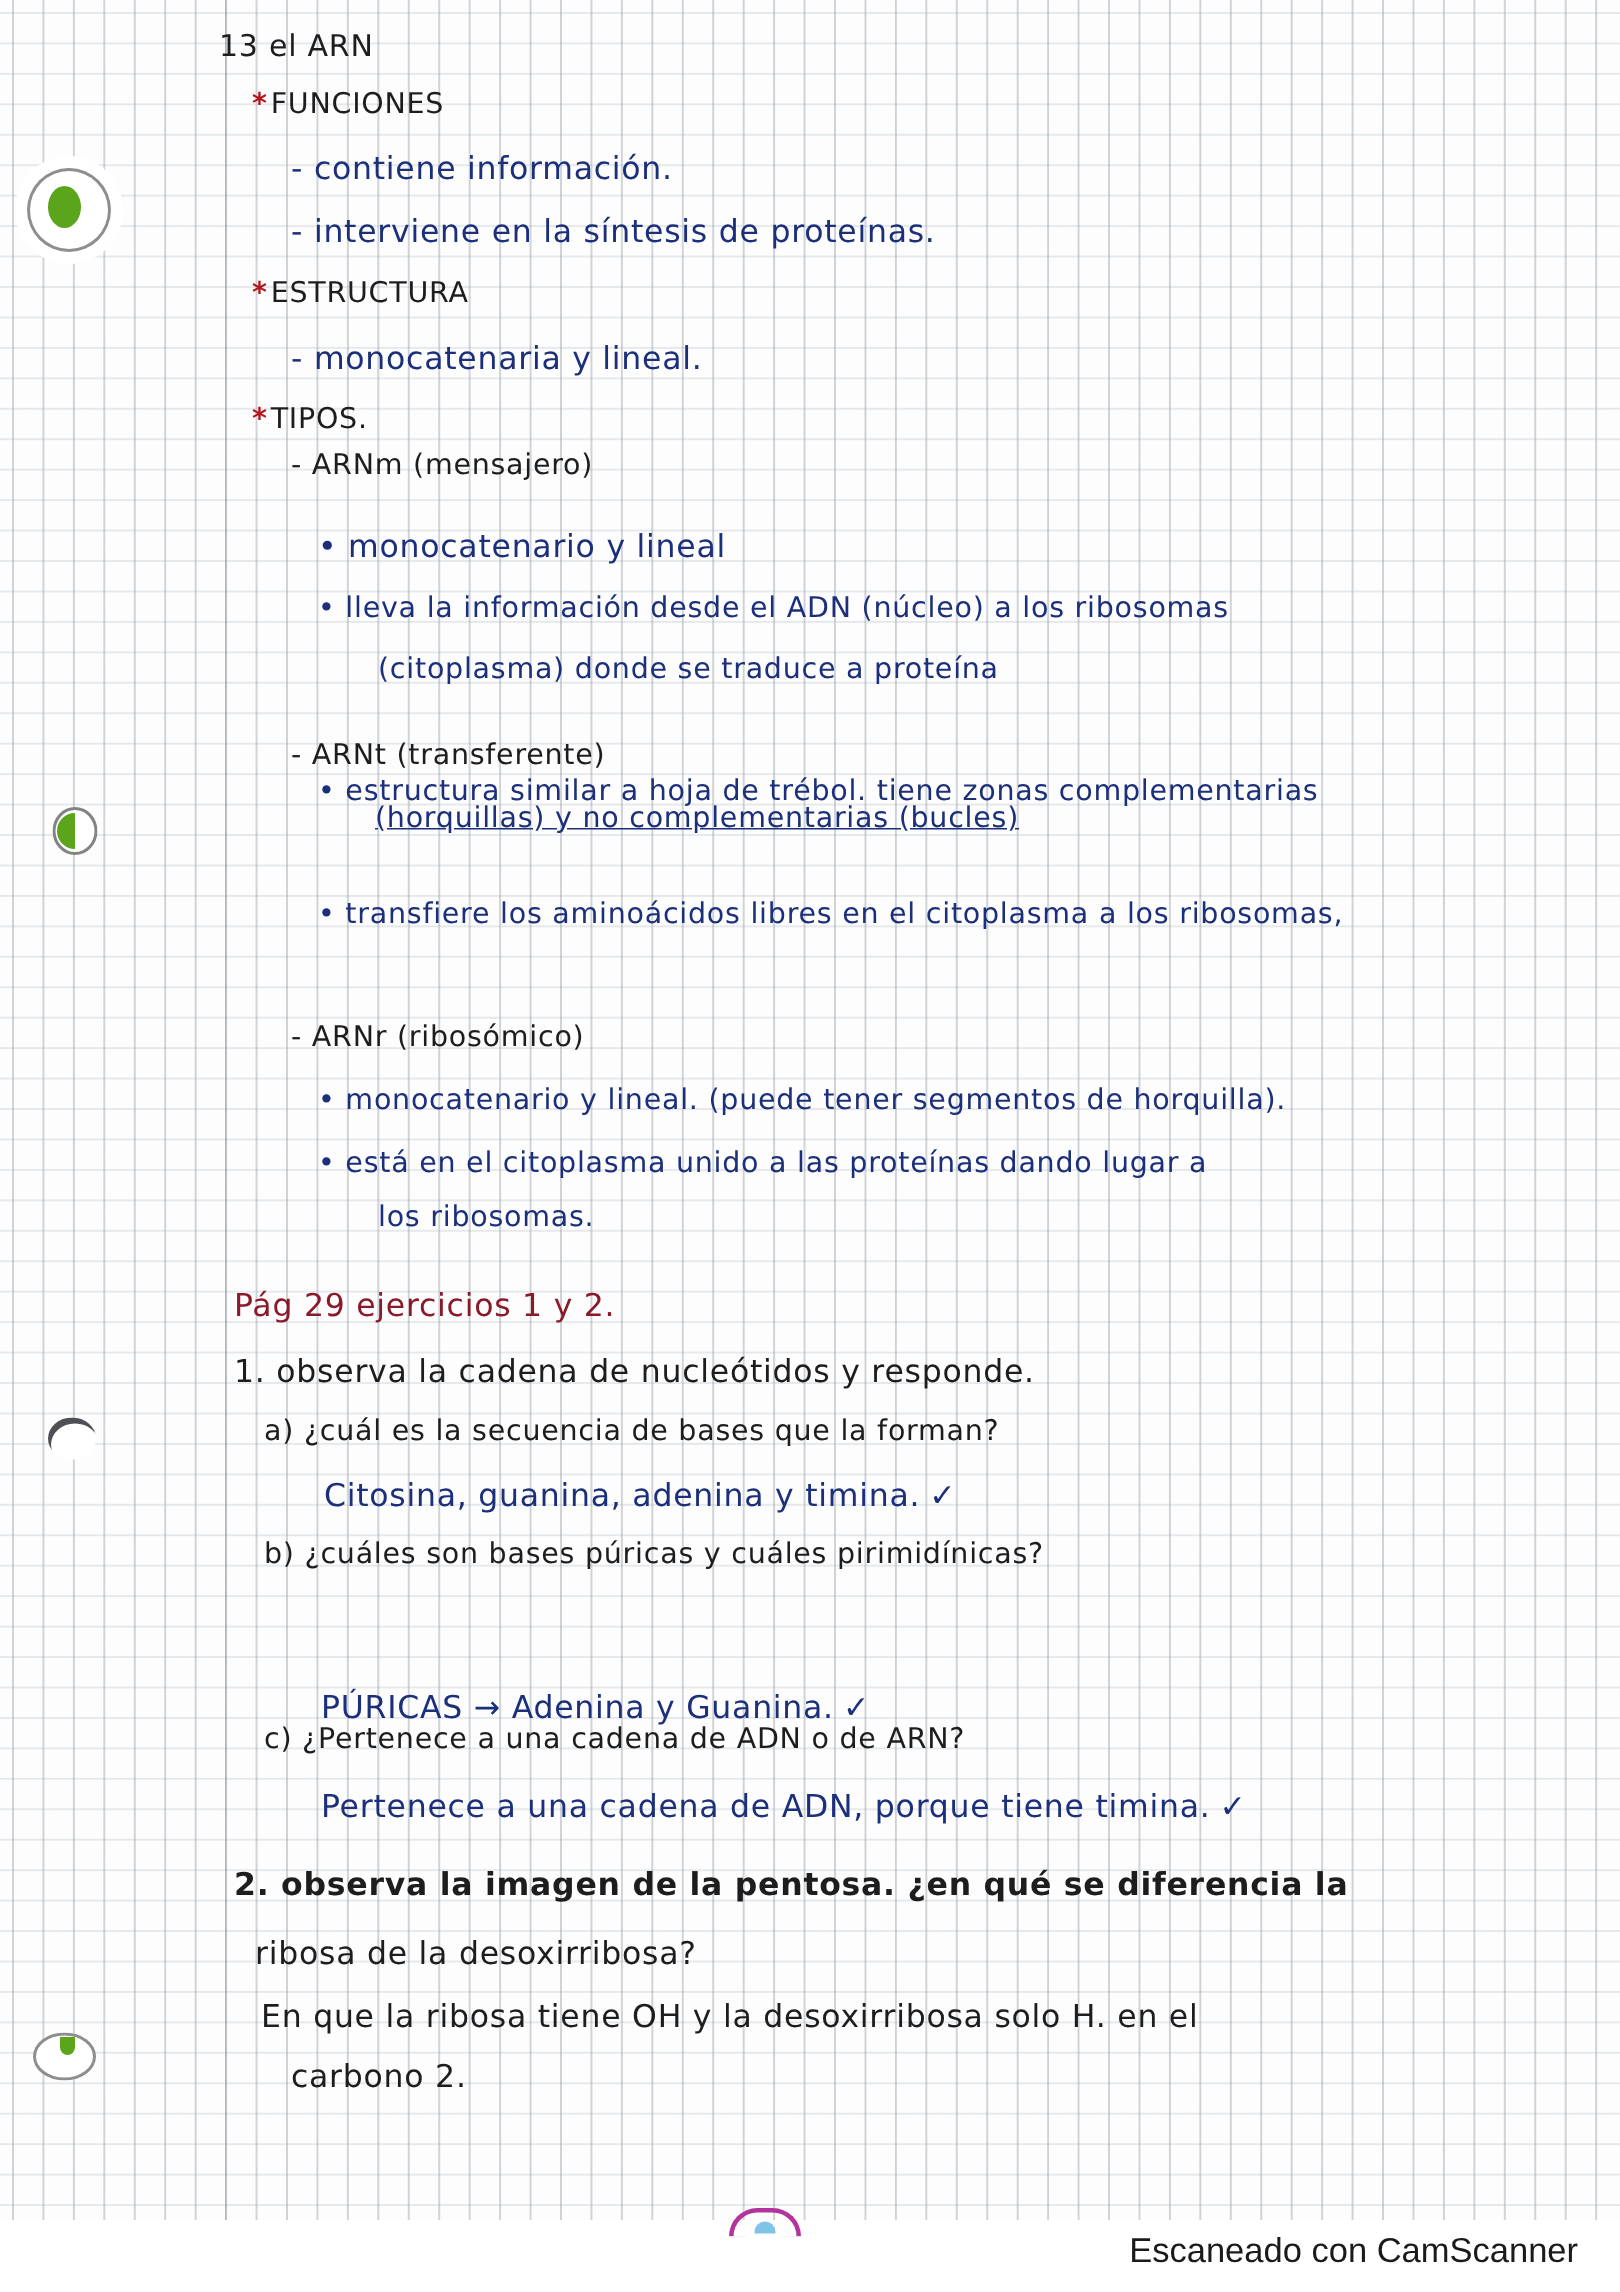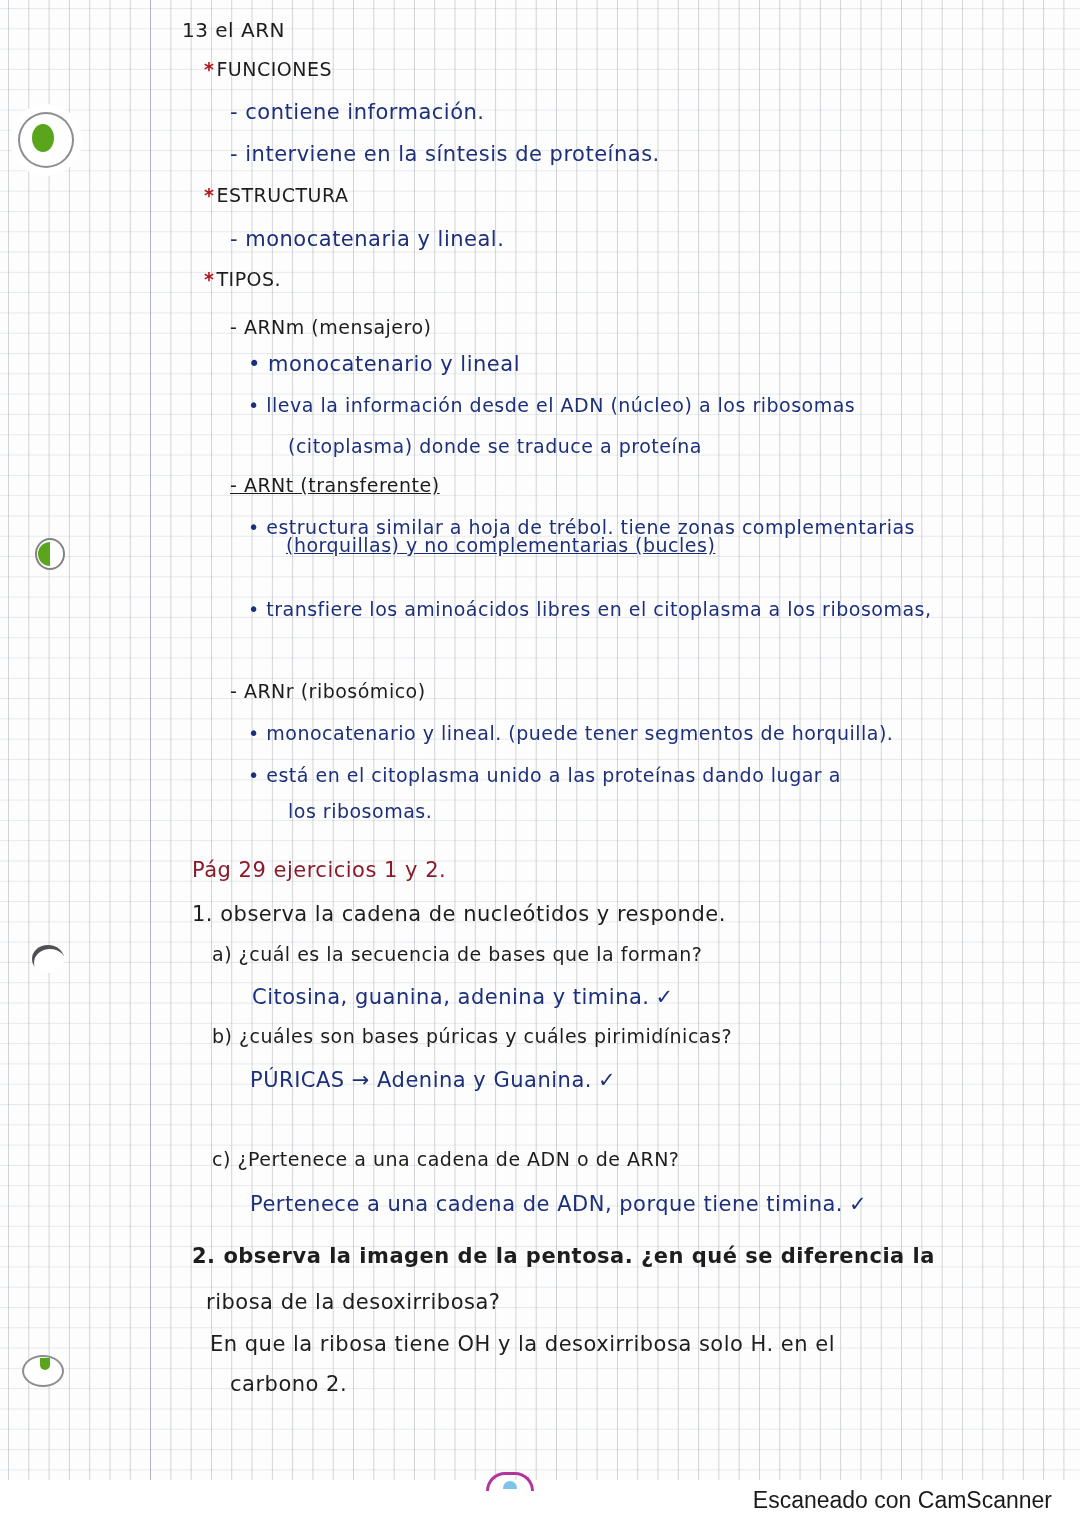--- a/index.html
+++ b/index.html
@@ -54,21 +54,20 @@
     .hole-4 { left: 22px; top: 1355px; width: 42px; height: 32px; box-shadow: inset 0 0 0 2px rgba(30,30,30,0.5); }
     .hole-4 .green { left: 18px; top: 3px; width: 10px; height: 12px; border-radius: 0 0 8px 8px; }
 
     .line {
       position: absolute;
       white-space: nowrap;
       font-family: "DejaVu Sans", sans-serif;
       font-size: 21px;
       color: #1c2f7a;
       letter-spacing: 0.5px;
-      margin-left: 36px;
     }
     .line.black { color: #1d1d1d; }
     .line.red { color: #8a1a2a; }
     .line.small { font-size: 19px; }
     .star {
       color: #b3161f;
       font-weight: bold;
       margin-right: 2px;
     }
     .check {
@@ -131,45 +130,45 @@
 
   <div class="line black small" style="left:168px; top:184px;">
     <span class="star">*</span><span>ESTRUCTURA</span>
   </div>
   <div class="line" style="left:194px; top:227px;">- monocatenaria y lineal.</div>
 
   <div class="line black small" style="left:168px; top:268px;">
     <span class="star">*</span><span>TIPOS.</span>
   </div>
 
-  <div class="line black small" style="left:194px; top:316px;text-align:center;">- ARNm (mensajero)</div>
+  <div class="line black small" style="left:194px; top:299px;text-align:center;">- ARNm (mensajero)</div>
   <div class="line" style="left:212px; top:352px;">• monocatenario y lineal</div>
   <div class="line small" style="left:212px; top:394px;">• lleva la información desde el ADN (núcleo) a los ribosomas</div>
   <div class="line small" style="left:252px; top:435px;">(citoplasma) donde se traduce a proteína</div>
 
-  <div class="line black small" style="left:194px; top:474px;text-decoration:underline;">- ARNt (transferente)</div>
+  <div class="line black small" style="left:194px; top:492px;">- ARNt (transferente)</div>
   <div class="line small" style="left:212px; top:516px;">• estructura similar a hoja de trébol. tiene zonas complementarias</div>
   <div class="line small" style="left:250px; top:534px;text-decoration:underline;">(horquillas) y no complementarias (bucles)</div>
   <div class="line small" style="left:212px; top:598px;">• transfiere los aminoácidos libres en el citoplasma a los ribosomas,</div>
 
   <div class="line black small" style="left:194px; top:680px;">- ARNr (ribosómico)</div>
   <div class="line small" style="left:212px; top:722px;">• monocatenario y lineal. (puede tener segmentos de horquilla).</div>
   <div class="line small" style="left:212px; top:764px;text-align:right;">• está en el citoplasma unido a las proteínas dando lugar a</div>
   <div class="line small" style="left:252px; top:800px;">los ribosomas.</div>
 
   <div class="line red" style="left:156px; top:858px;">Pág 29 ejercicios 1 y 2.</div>
   <div class="line black" style="left:156px; top:902px;">1. observa la cadena de nucleótidos y responde.</div>
 
   <div class="line black small" style="left:176px; top:943px;">a) ¿cuál es la secuencia de bases que la forman?</div>
   <div class="line" style="left:216px; top:985px;">
     <span>Citosina, guanina, adenina y timina.</span><span class="check">✓</span>
   </div>
 
   <div class="line black small" style="left:176px; top:1025px;">b) ¿cuáles son bases púricas y cuáles pirimidínicas?</div>
-  <div class="line" style="left:214px; top:1068px;text-align:center;">
+  <div class="line" style="left:214px; top:1126px;text-align:center;">
     <span>PÚRICAS → Adenina y Guanina.</span><span class="check">✓</span>
   </div>
 
   <div class="line black small" style="left:176px; top:1148px;">c) ¿Pertenece a una cadena de ADN o de ARN?</div>
   <div class="line" style="left:214px; top:1192px;">
     <span>Pertenece a una cadena de ADN, porque tiene timina.</span><span class="check">✓</span>
   </div>
 
   <div class="line black" style="left:156px; top:1244px;font-weight:bold;">2. observa la imagen de la pentosa. ¿en qué se diferencia la</div>
   <div class="line black" style="left:170px; top:1290px;">ribosa de la desoxirribosa?</div>

